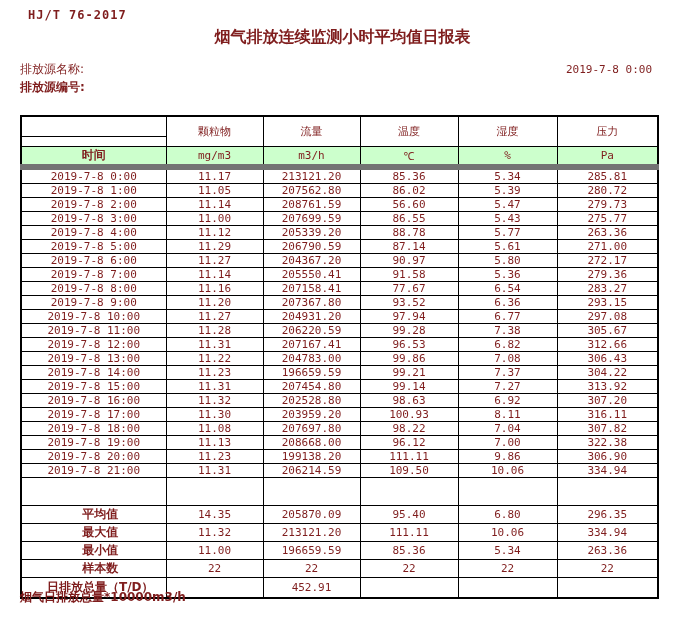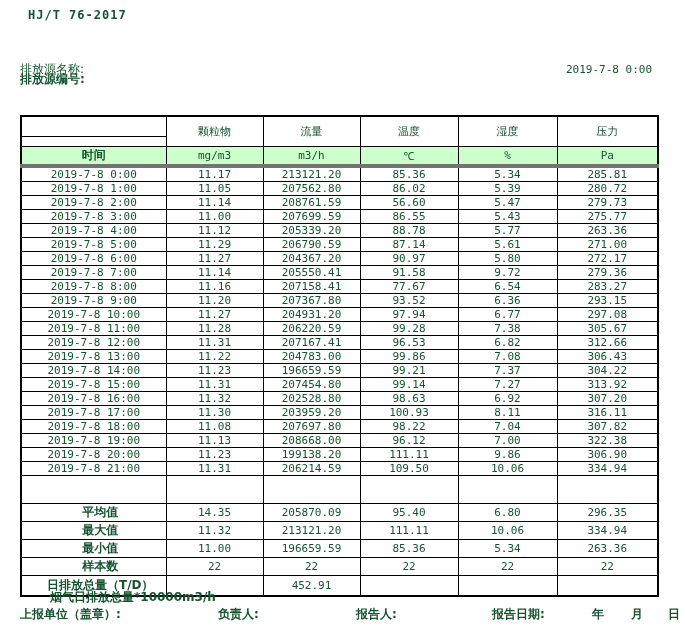--- a/index.html
+++ b/index.html
@@ -1,35 +1,35 @@
 <!DOCTYPE html>
 <html><head>
 <meta charset="utf-8">
 <style>
   html,body { margin:0; padding:0; background:#fff; }
   #page {
     position: relative;
     width: 685px; height: 635px;
     background: #fff;
-    color: #14532d;
+    color: #7f1d1d;
     font-family: "DejaVu Sans", sans-serif;
     overflow: hidden;
   }
   .std-no {
     position: absolute; left: 28px; top: 8px;
     font: bold 12px "DejaVu Sans Mono", monospace;
     letter-spacing: 1px;
   }
   .title {
     position: absolute; left: 0; top: 27px; width: 100%;
     text-align: center;
     font-size: 16px; font-weight: bold;
   }
   .src-name { position: absolute; left: 20px; top: 61px; font-size: 12px; font-weight: normal; }
-  .src-id   { position: absolute; left: 20px; top: 71px; font-size: 12px; font-weight: bold; }
+  .src-id   { position: absolute; left: 20px; top: 79px; font-size: 12px; font-weight: bold; }
   .datetime { position: absolute; left: 566px; top: 63px; font: 11px "DejaVu Sans Mono", monospace; }
 
   table.report {
     position: absolute; left: 20px; top: 115px;
     width: 637px;
     border-collapse: collapse;
     table-layout: fixed;
     border: 2px solid #000;
   }
   table.report td {
@@ -40,49 +40,50 @@
     font: 11px "DejaVu Sans Mono", monospace;
     white-space: nowrap;
     overflow: hidden;
   }
   tr.h1 td { height: 19px; }
   tr.h2 td { height: 9px; }
   td.colhead { font-family: "DejaVu Sans", sans-serif; font-size: 12px; font-weight: bold; margin-top: 32px; }
   tr.units td {
     height: 13px;
     background: #ccffcc;
-    border-bottom: 4px solid #737373;
+    border-bottom: 6px solid #737373;
   }
   tr.units td.time-head { font-family: "DejaVu Sans", sans-serif; font-size: 12px; font-weight: bold; }
   tr.data-row td { height: 13px; }
   tr.spacer-row td { height: 27px; }
   tr.summary-row td { height: 13px; }
   tr.summary-row td.sum-label { font-family: "DejaVu Sans", sans-serif; font-size: 12px; font-weight: bold; padding-left: 13px; }
   tr.summary-row.tall td { height: 19px; }
 
   .footer-note {
     position: absolute; left: 20px; top: 589px;
-    font-size: 12px; font-weight: bold; margin-left: 30px;
+    font-size: 12px; font-weight: bold;
   }
   .footer-line { position: absolute; left: 0; top: 606px; width: 685px; height: 18px; }
   .footer-line span { position: absolute; font-size: 12px; font-weight: bold; white-space: nowrap; }
   .fl-unit { left: 20px; }
   .fl-resp { left: 218px; }
   .fl-rep  { left: 356px; }
   .fl-date { left: 492px; }
   .fl-y    { left: 592px; }
   .fl-m    { left: 631px; }
   .fl-d    { left: 668px; }
 </style>
 </head>
 <body>
 
 <div id="page">
 
   <div class="std-no">HJ/T  76-2017</div>
+  <div class="title">烟气排放连续监测小时平均值日报表</div>
   <div class="src-name">排放源名称:</div>
   <div class="src-id">排放源编号:</div>
   <div class="datetime">2019-7-8 0:00</div>
 
   <table class="report">
     <colgroup>
       <col style="width:145px">
       <col style="width:97px">
       <col style="width:97px">
       <col style="width:98px">
@@ -163,21 +164,21 @@
           <td>204367.20</td>
           <td>90.97</td>
           <td>5.80</td>
           <td>272.17</td>
         </tr>
         <tr class="data-row">
           <td class="time-col">2019-7-8 7:00</td>
           <td>11.14</td>
           <td>205550.41</td>
           <td>91.58</td>
-          <td>9.72</td>
+          <td>5.36</td>
           <td>279.36</td>
         </tr>
         <tr class="data-row">
           <td class="time-col">2019-7-8 8:00</td>
           <td>11.16</td>
           <td>207158.41</td>
           <td>77.67</td>
           <td>6.54</td>
           <td>283.27</td>
         </tr>
@@ -330,23 +331,14 @@
           <td></td>
           <td>452.91</td>
           <td></td>
           <td></td>
           <td></td>
         </tr>
       </tbody>
   </table>
 
   <div class="footer-note">烟气日排放总量*10000m3/h</div>
-  <div class="footer-line">
-    <span class="fl-unit">上报单位（盖章）:</span>
-    <span class="fl-resp">负责人:</span>
-    <span class="fl-rep">报告人:</span>
-    <span class="fl-date">报告日期:</span>
-    <span class="fl-y">年</span>
-    <span class="fl-m">月</span>
-    <span class="fl-d">日</span>
-  </div>
 
 </div>
 
 </body></html>

